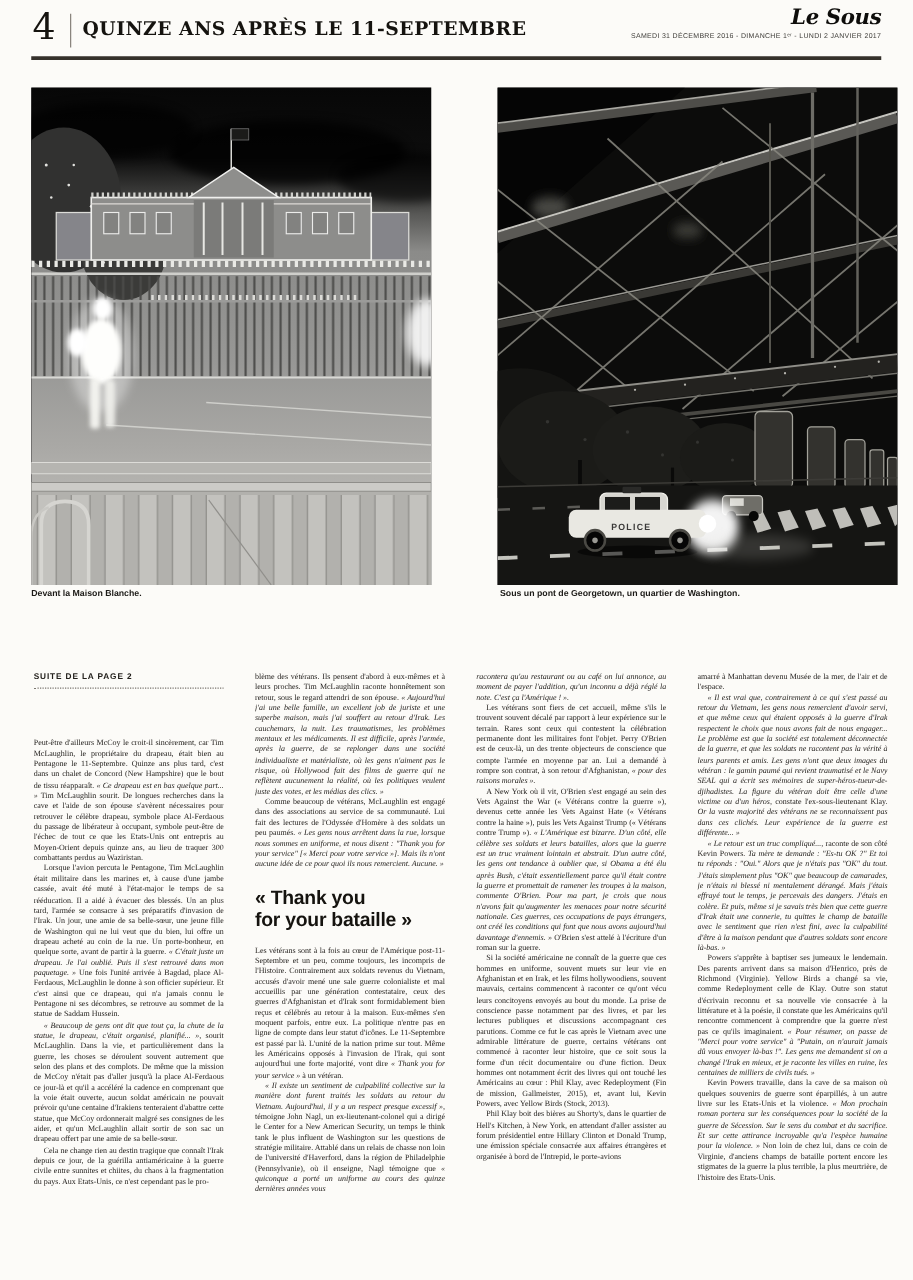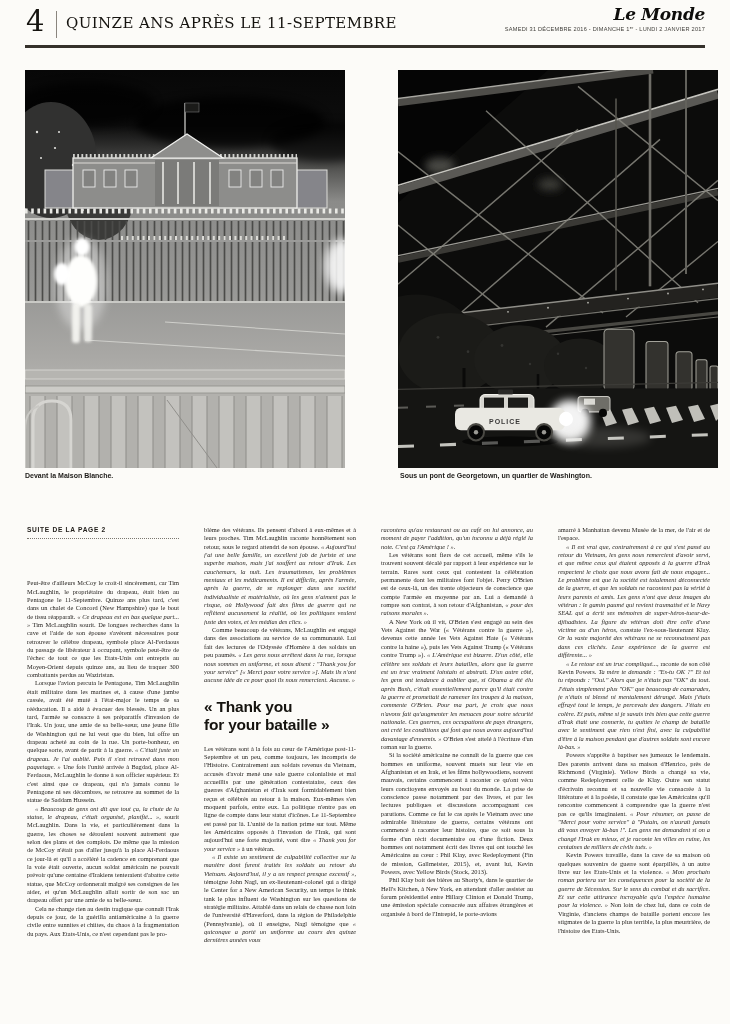--- a/index.html
+++ b/index.html
@@ -4,57 +4,57 @@
 <style>
   html,body{margin:0;padding:0}
   body{width:730px;height:1024px;position:relative;background:#fcfbf8;
        font-family:"Liberation Serif",serif;color:#23201c;overflow:hidden}
 
   
   .hdr-num{position:absolute;left:26px;top:5px;font-size:29px;line-height:32px;
            font-family:"DejaVu Serif",serif;color:#15130f}
   .hdr-bar{position:absolute;left:56px;top:11px;width:1px;height:27px;background:#8a857e}
   .hdr-title{position:absolute;left:66px;top:14px;font-family:"DejaVu Serif",serif;
-             font-weight:normal;font-size:15px;letter-spacing:.4px;color:#15130f;white-space:nowrap}
+             font-weight:bold;font-size:15px;letter-spacing:.4px;color:#15130f;white-space:nowrap}
   .masthead{position:absolute;right:25px;top:4px;font-family:"DejaVu Serif",serif;
             font-weight:bold;font-style:italic;font-size:17px;color:#0e0d0b;letter-spacing:-.3px}
   .dateline{position:absolute;right:25px;top:26px;font-family:"Liberation Sans",sans-serif;
             font-size:5.6px;letter-spacing:.25px;color:#42403c;white-space:nowrap}
   .top-rule{position:absolute;left:25px;top:45px;width:680px;height:2.6px;background:#35312b}
 
   
   .photo{position:absolute;top:70px;height:398px;background:#111;overflow:hidden}
   #photoL{left:25px;width:320px}
   #photoR{left:398px;width:320px}
   .photo svg{display:block;width:100%;height:100%}
   .caption{position:absolute;top:472px;font-family:"Liberation Sans",sans-serif;
            font-weight:bold;font-size:7px;color:#1c1a17}
   #capL{left:25px}
   #capR{left:400px}
 
   
-  .col{position:absolute;top:526px;width:152px;height:482px;overflow:hidden;
+  .col{position:absolute;top:538px;width:152px;height:482px;overflow:hidden;
        font-size:6.4px;line-height:8.35px;text-align:justify;color:#262320}
   #c0{left:27px}#c1{left:204px}#c2{left:381px}#c3{left:558px}
   .para{margin:0;text-indent:8px}
   .no-ind{text-indent:0}
   .it{font-style:italic}
   .kicker{font-family:"Liberation Sans",sans-serif;font-weight:bold;font-size:6.6px;
           letter-spacing:.7px;color:#23201c;padding-bottom:4px;
           border-bottom:1px dotted #7a766f;margin-bottom:40px;text-indent:0;text-align:left}
   .pullquote{font-family:"Liberation Sans",sans-serif;font-weight:bold;font-size:15.5px;
              line-height:18px;margin:13px 0 11px;color:#15130f;text-align:left;letter-spacing:-.2px}
 </style>
 </head>
 <body>
 
 <div class="hdr-num">4</div>
 <div class="hdr-bar"></div>
 <div class="hdr-title">QUINZE ANS APRÈS LE 11-SEPTEMBRE</div>
-<div class="masthead">Le Monde</div>
+<div class="masthead">Le Sous</div>
 <div class="dateline">SAMEDI 31 DÉCEMBRE 2016 - DIMANCHE 1ᵉʳ - LUNDI 2 JANVIER 2017</div>
 <div class="top-rule"></div>
 
 <div class="photo" id="photoL">
 <svg viewBox="0 0 320 398" preserveAspectRatio="none">
   <defs>
     <linearGradient id="bgL" x1="0" y1="0" x2="0" y2="1">
       <stop offset="0" stop-color="#070707"></stop>
           <stop offset="0.14" stop-color="#0d0d0d"></stop>
       <stop offset="0.24" stop-color="#4e4e4c"></stop>

